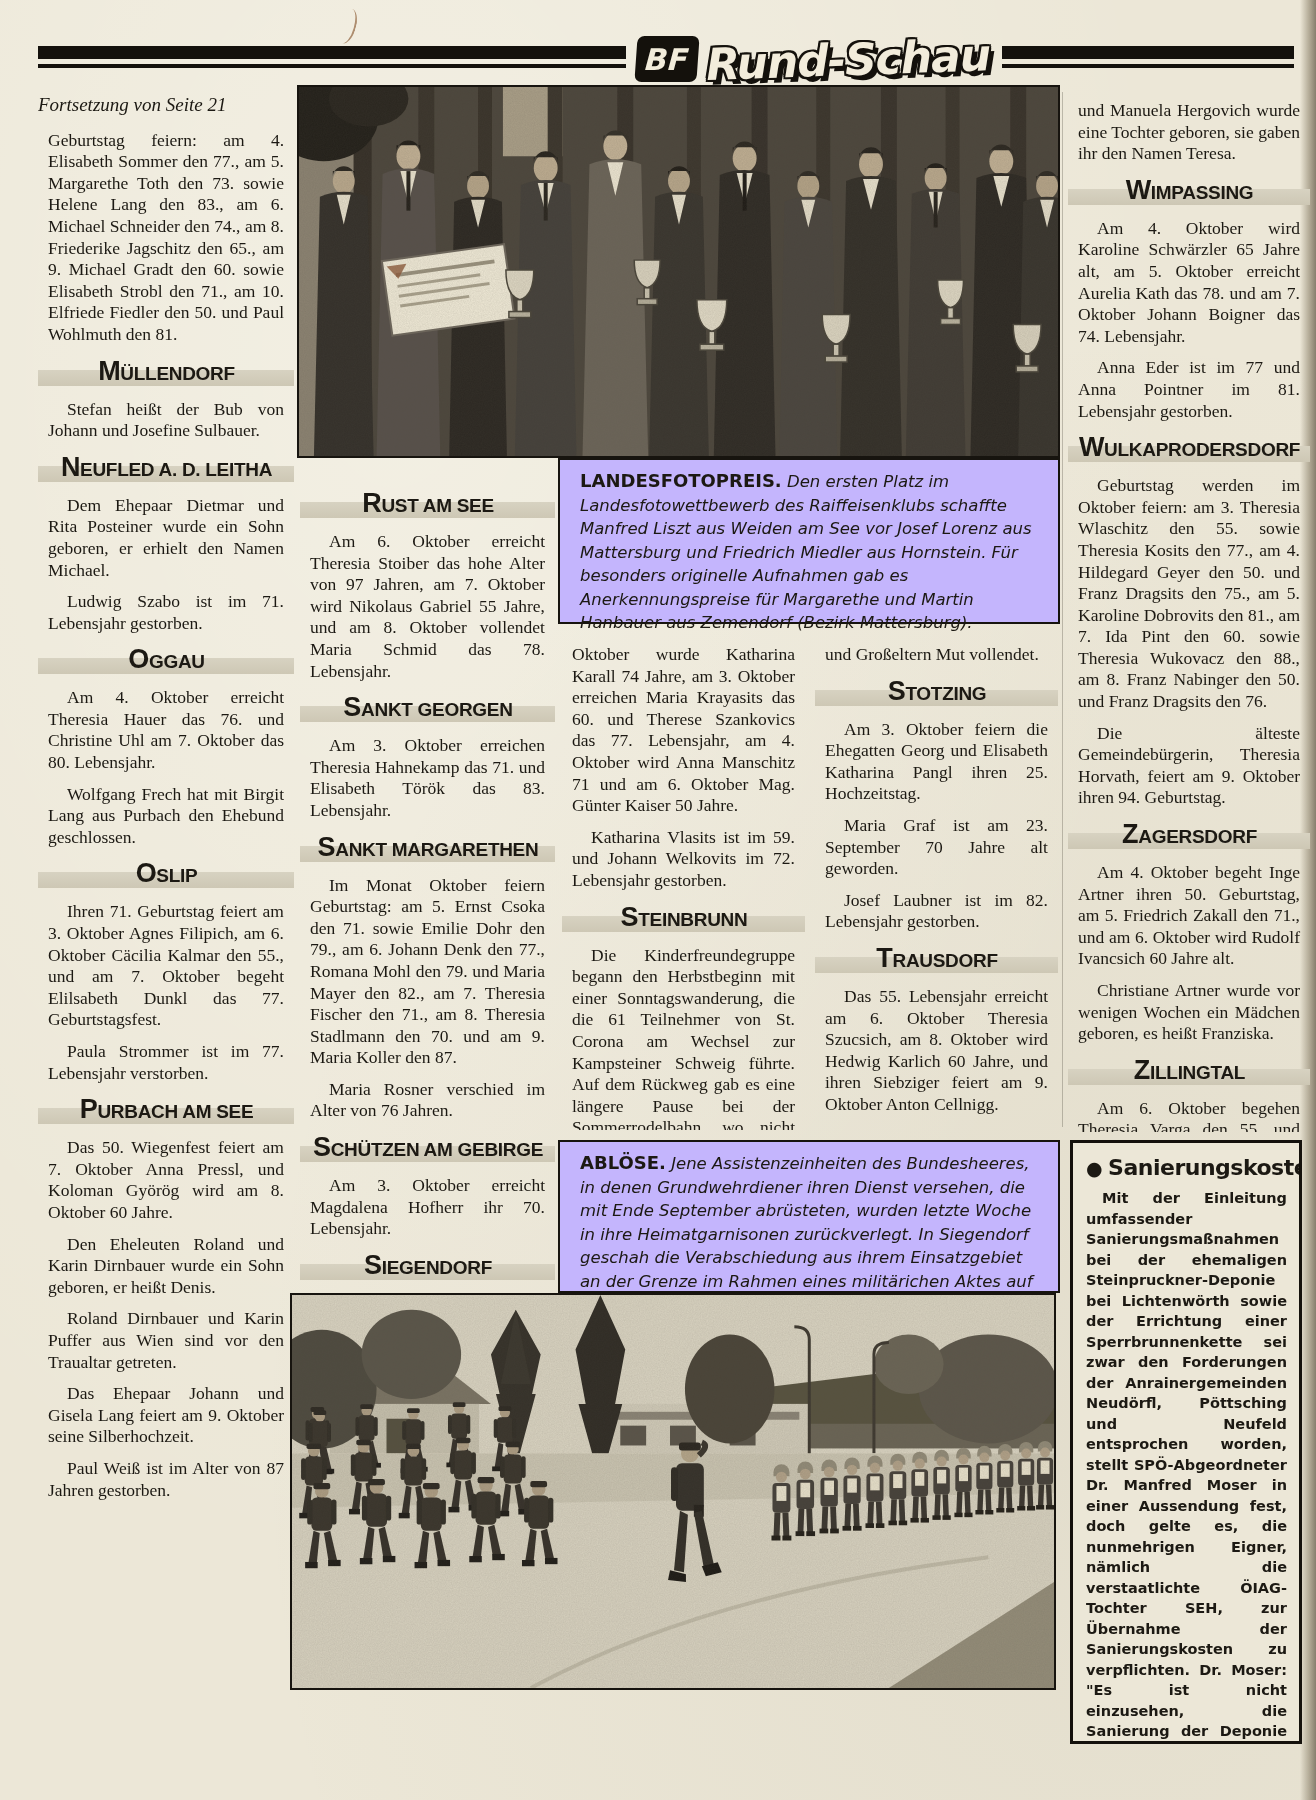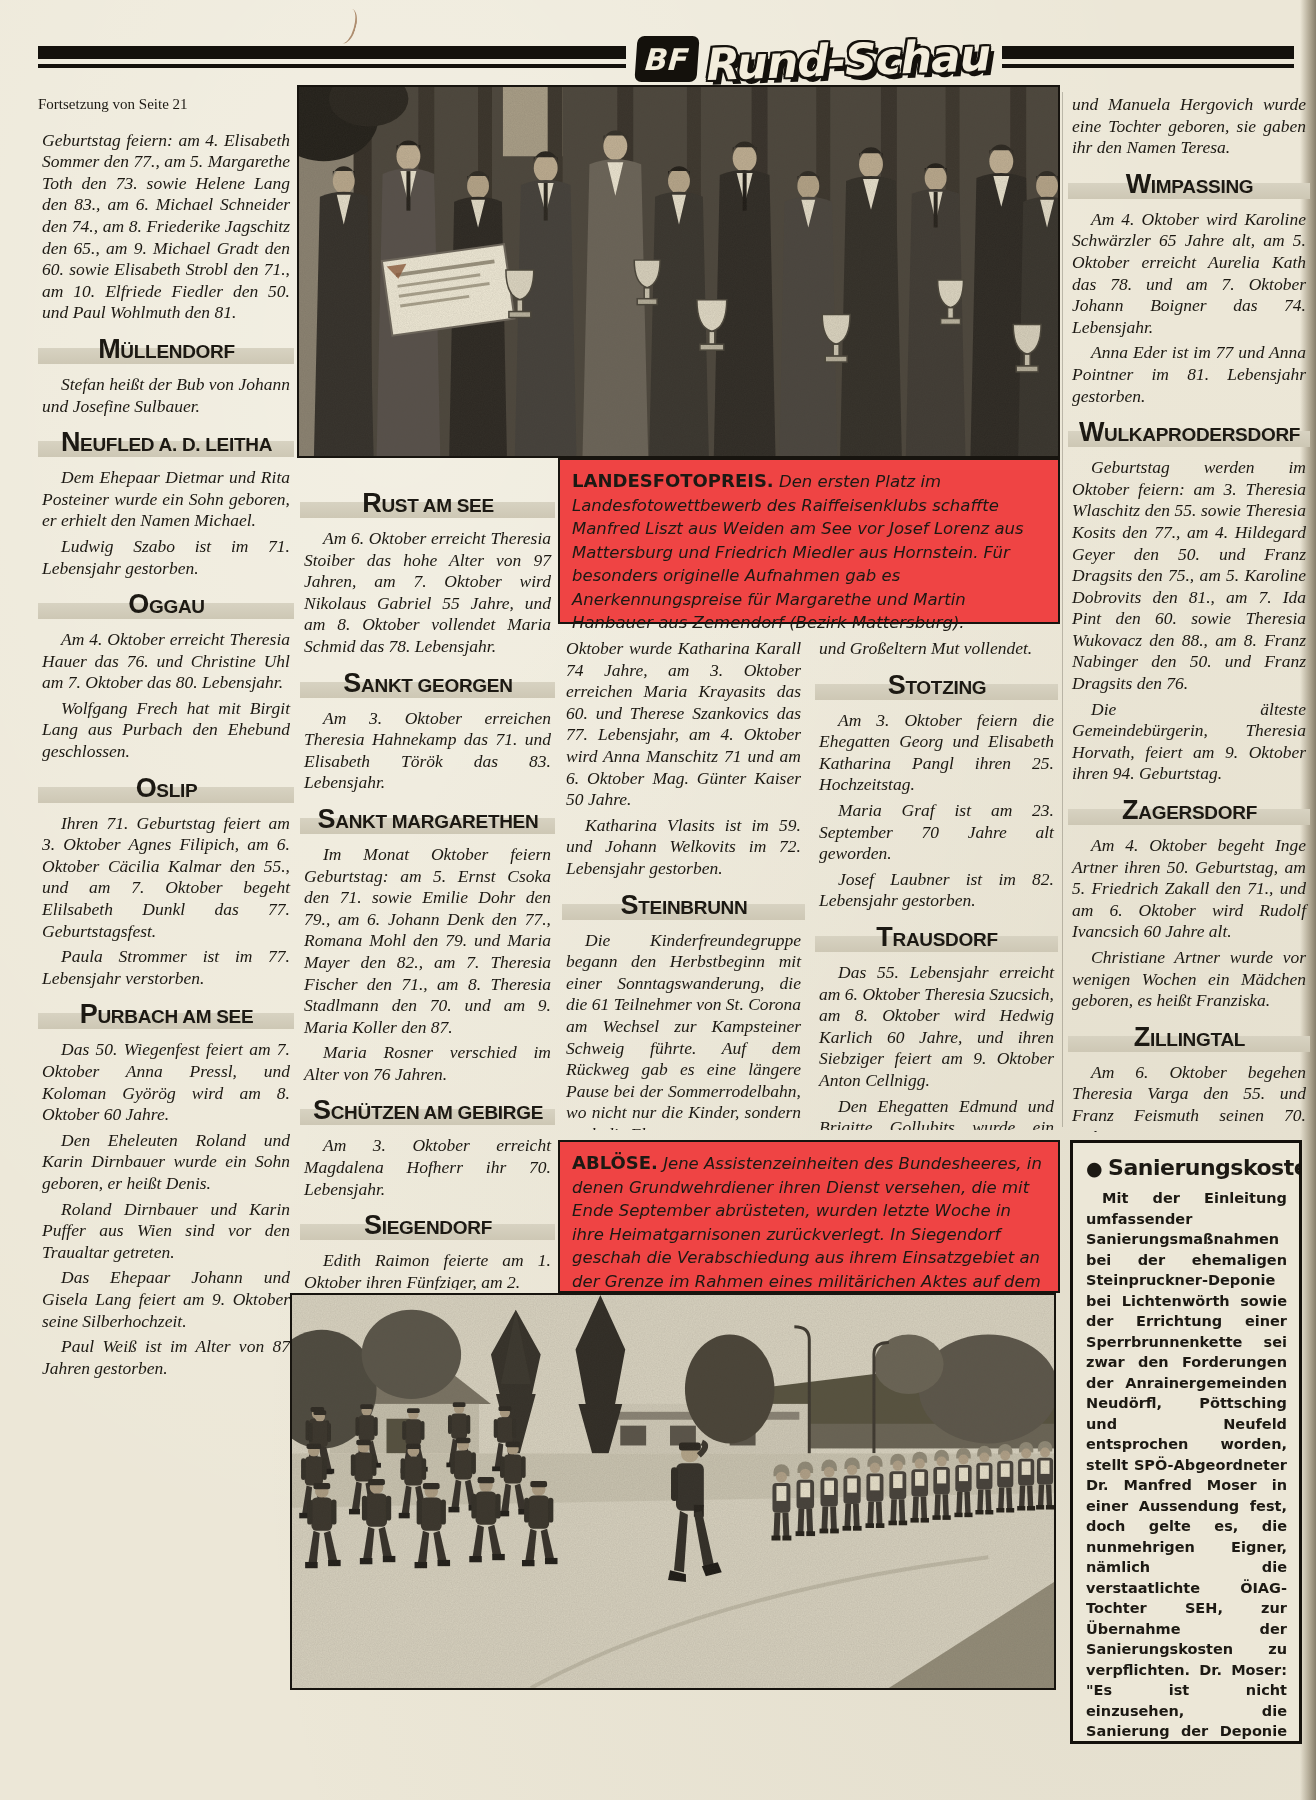--- a/index.html
+++ b/index.html
@@ -27,37 +27,37 @@
   .logo-script{position:absolute;left:706px;top:34px;width:290px;font-family:"DejaVu Sans",sans-serif;
         font-weight:bold;font-style:italic;font-size:44px;letter-spacing:-1px;color:#f2ecdb;
         transform:rotate(-2deg);
         text-shadow:-2px -2px 0 #14110c, 2px -2px 0 #14110c, -2px 2px 0 #14110c, 2px 2px 0 #14110c,
                     0 -2px 0 #14110c, 0 2px 0 #14110c, -2px 0 0 #14110c, 2px 0 0 #14110c,
                     5px 5px 0 #14110c;}
 
   
   .col{position:absolute;text-align:justify;font-size:17.5px;line-height:21.6px;overflow:hidden;
         hyphens:auto;-webkit-hyphens:auto;}
-  .col p{margin:4px;padding:0;font-style:italic;}
+  .col p{margin:10px;padding:0;}
   .col p.ind{text-indent:19px;}
   .sec-h{font-family:"Liberation Sans",sans-serif;font-weight:bold;text-transform:uppercase;
         font-size:19px;line-height:26px;letter-spacing:-0.3px;margin:11px 0 7px 0;padding:1px 4px 2px 5px;
         background:linear-gradient(to bottom, rgba(0,0,0,0) 42%, #d7d2c1 42%, #cdc7b4 92%, rgba(0,0,0,0) 92%);
         text-align:center;}
   .sec-h::first-letter{font-size:27px;}
-  .cont-note{font-size:15px;margin:2px 0 14px 0;text-align:left;}
+  .cont-note{font-style:italic;font-size:19px;margin:2px 0 14px 0;text-align:left;}
   .cont-note.right{text-align:right;margin:16px 0 0 0;}
 
   
   .photo{position:absolute;border:2px solid #17140f;background:#4a443b;box-sizing:border-box;}
   .photo svg{display:block;width:100%;height:100%;}
 
   
-  .caption-box{position:absolute;border:2px solid #17140f;background:#ef4444;box-sizing:border-box;
-        padding:9px 12px;font-family:"DejaVu Sans",sans-serif;font-size:16.5px;line-height:23.5px;
+  .caption-box{position:absolute;border:2px solid #17140f;background:#c4b5fd;box-sizing:border-box;
+        padding:9px 20px;font-family:"DejaVu Sans",sans-serif;font-size:16.5px;line-height:23.5px;
         text-align:left;}
   .cap-lead{font-weight:bold;font-style:normal;font-size:18px;}
   .cap-body{font-style:italic;}
 
   
   .sidebox{position:absolute;left:1070px;top:1140px;width:232px;height:604px;box-sizing:border-box;
         border:3px solid #14110c;background:#ece7d7;padding:12px 12px 10px 13px;
         font-family:"DejaVu Sans",sans-serif;overflow:hidden;}
   .sidebox-title{font-weight:bold;font-size:22px;letter-spacing:-0.5px;margin-bottom:8px;text-align:left;}
   .sidebox-title .bullet{font-size:19px;margin-right:6px;}

